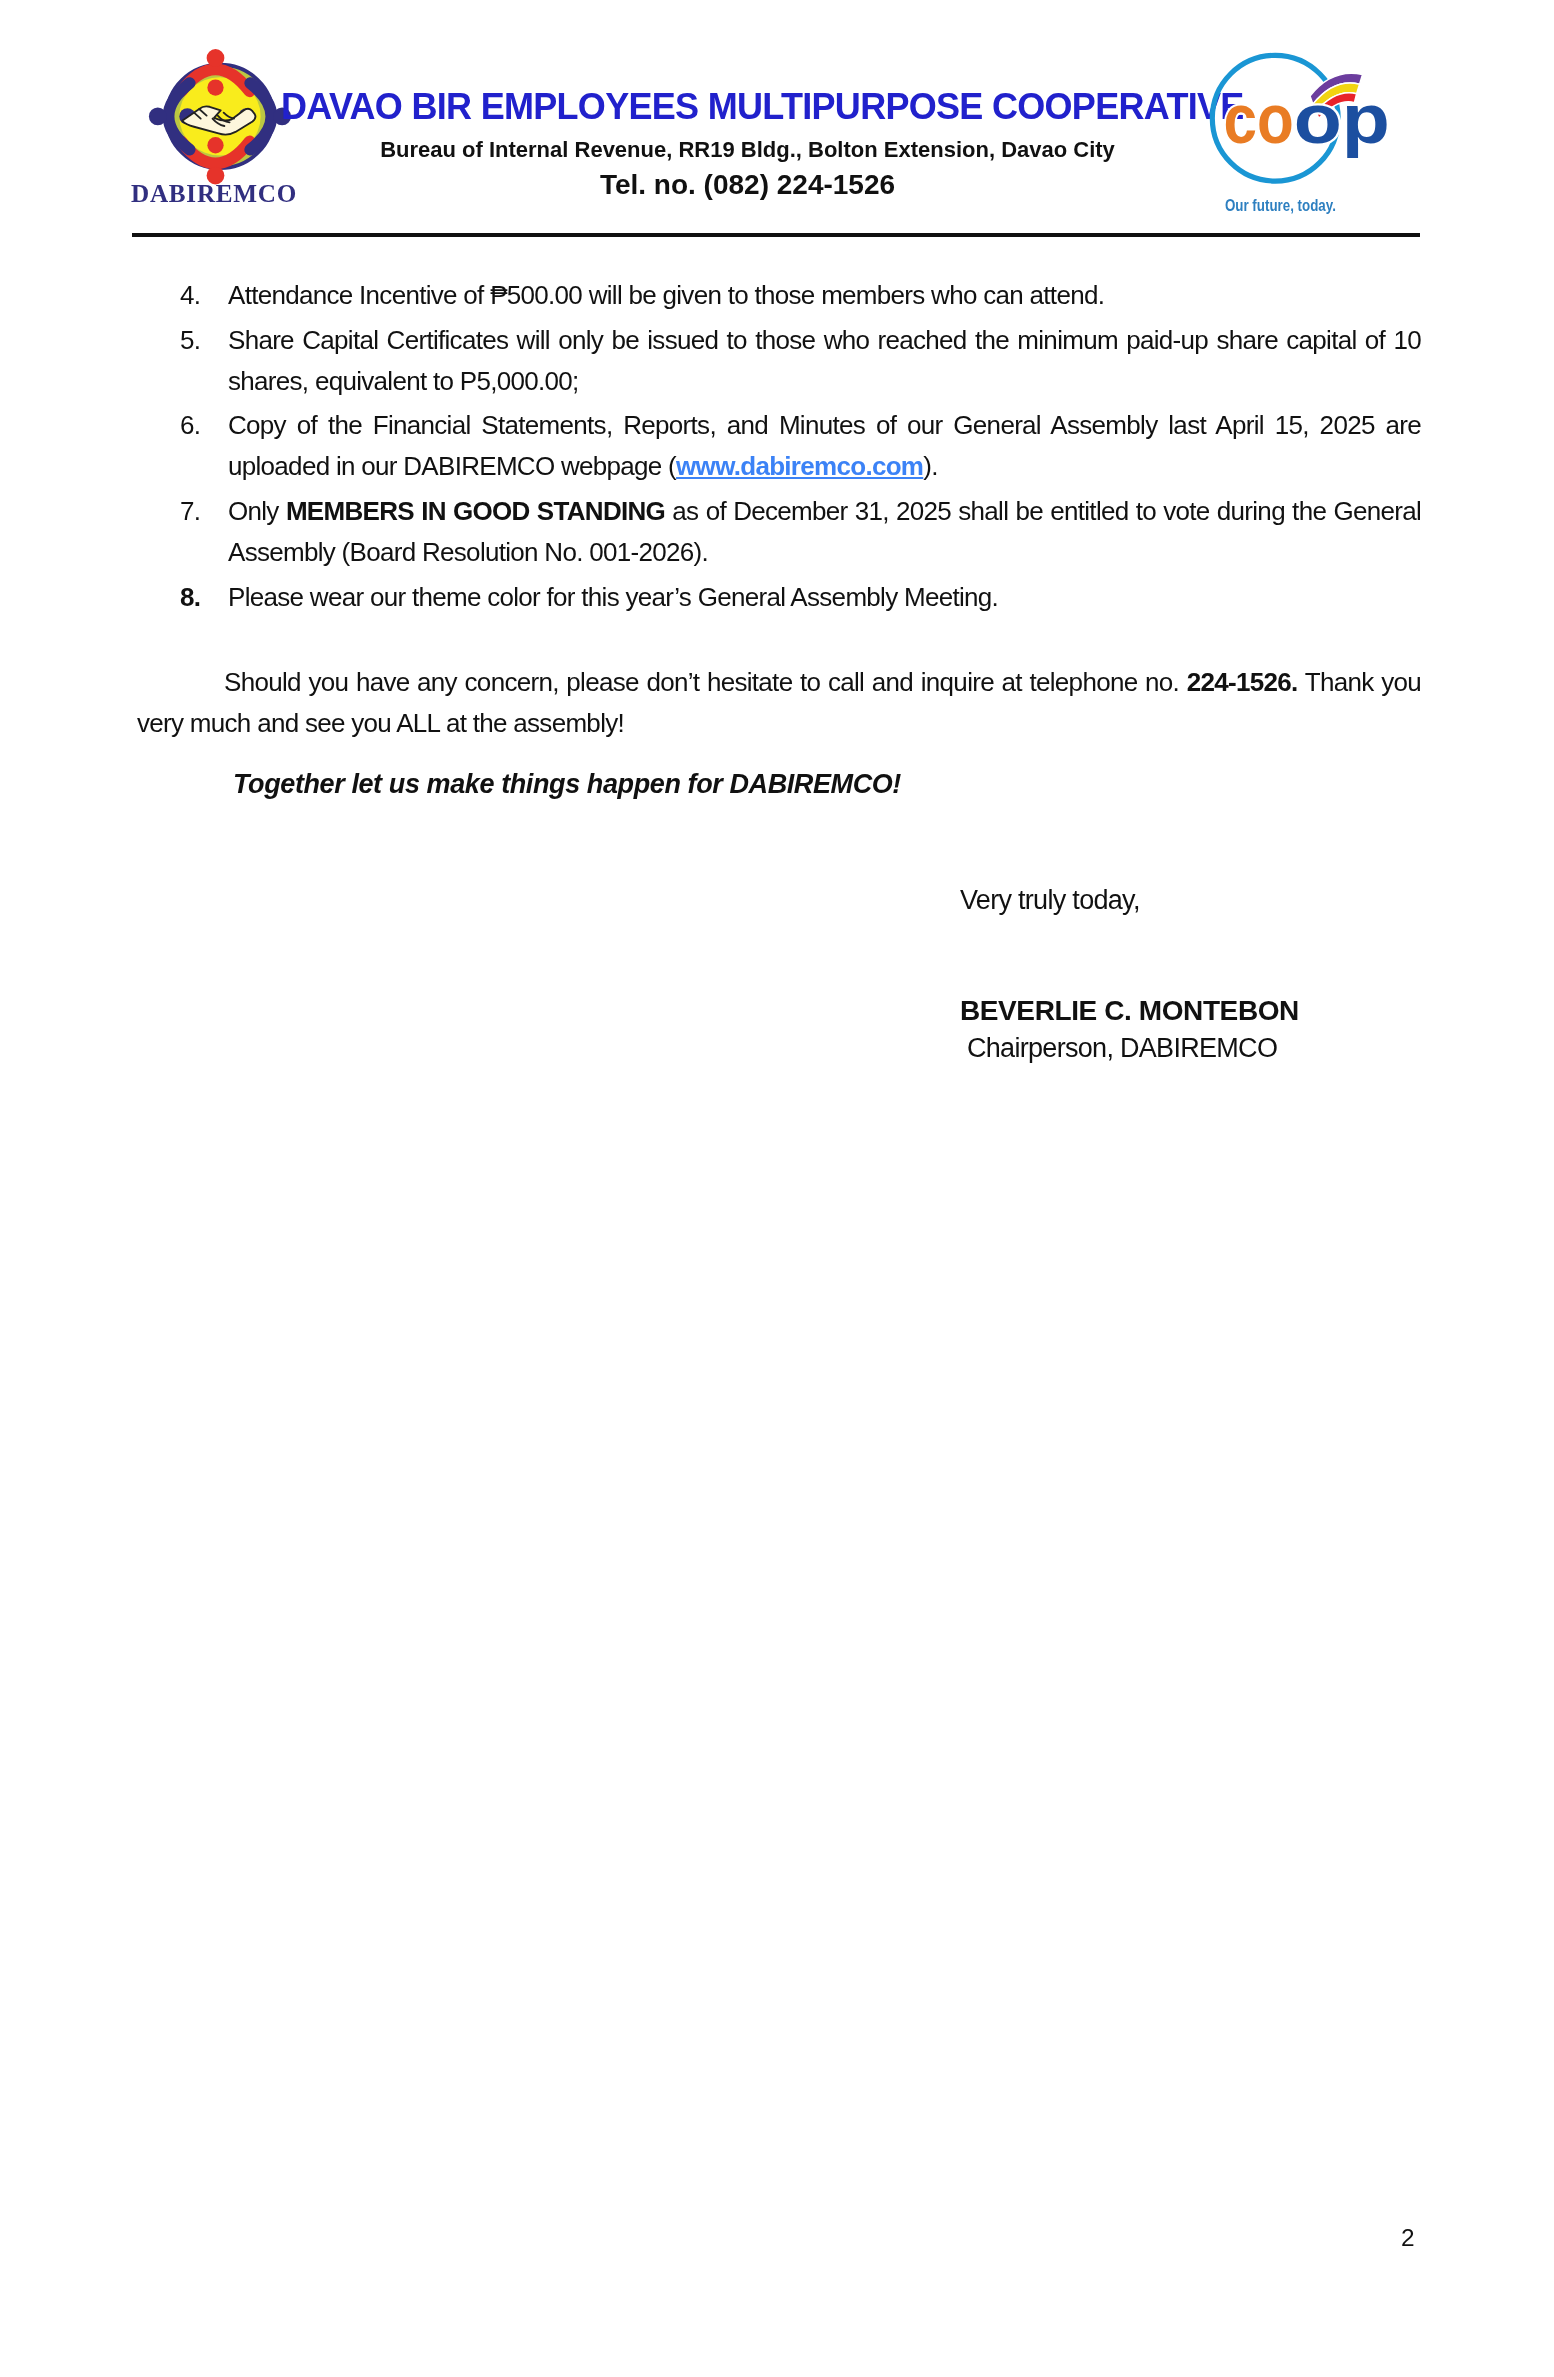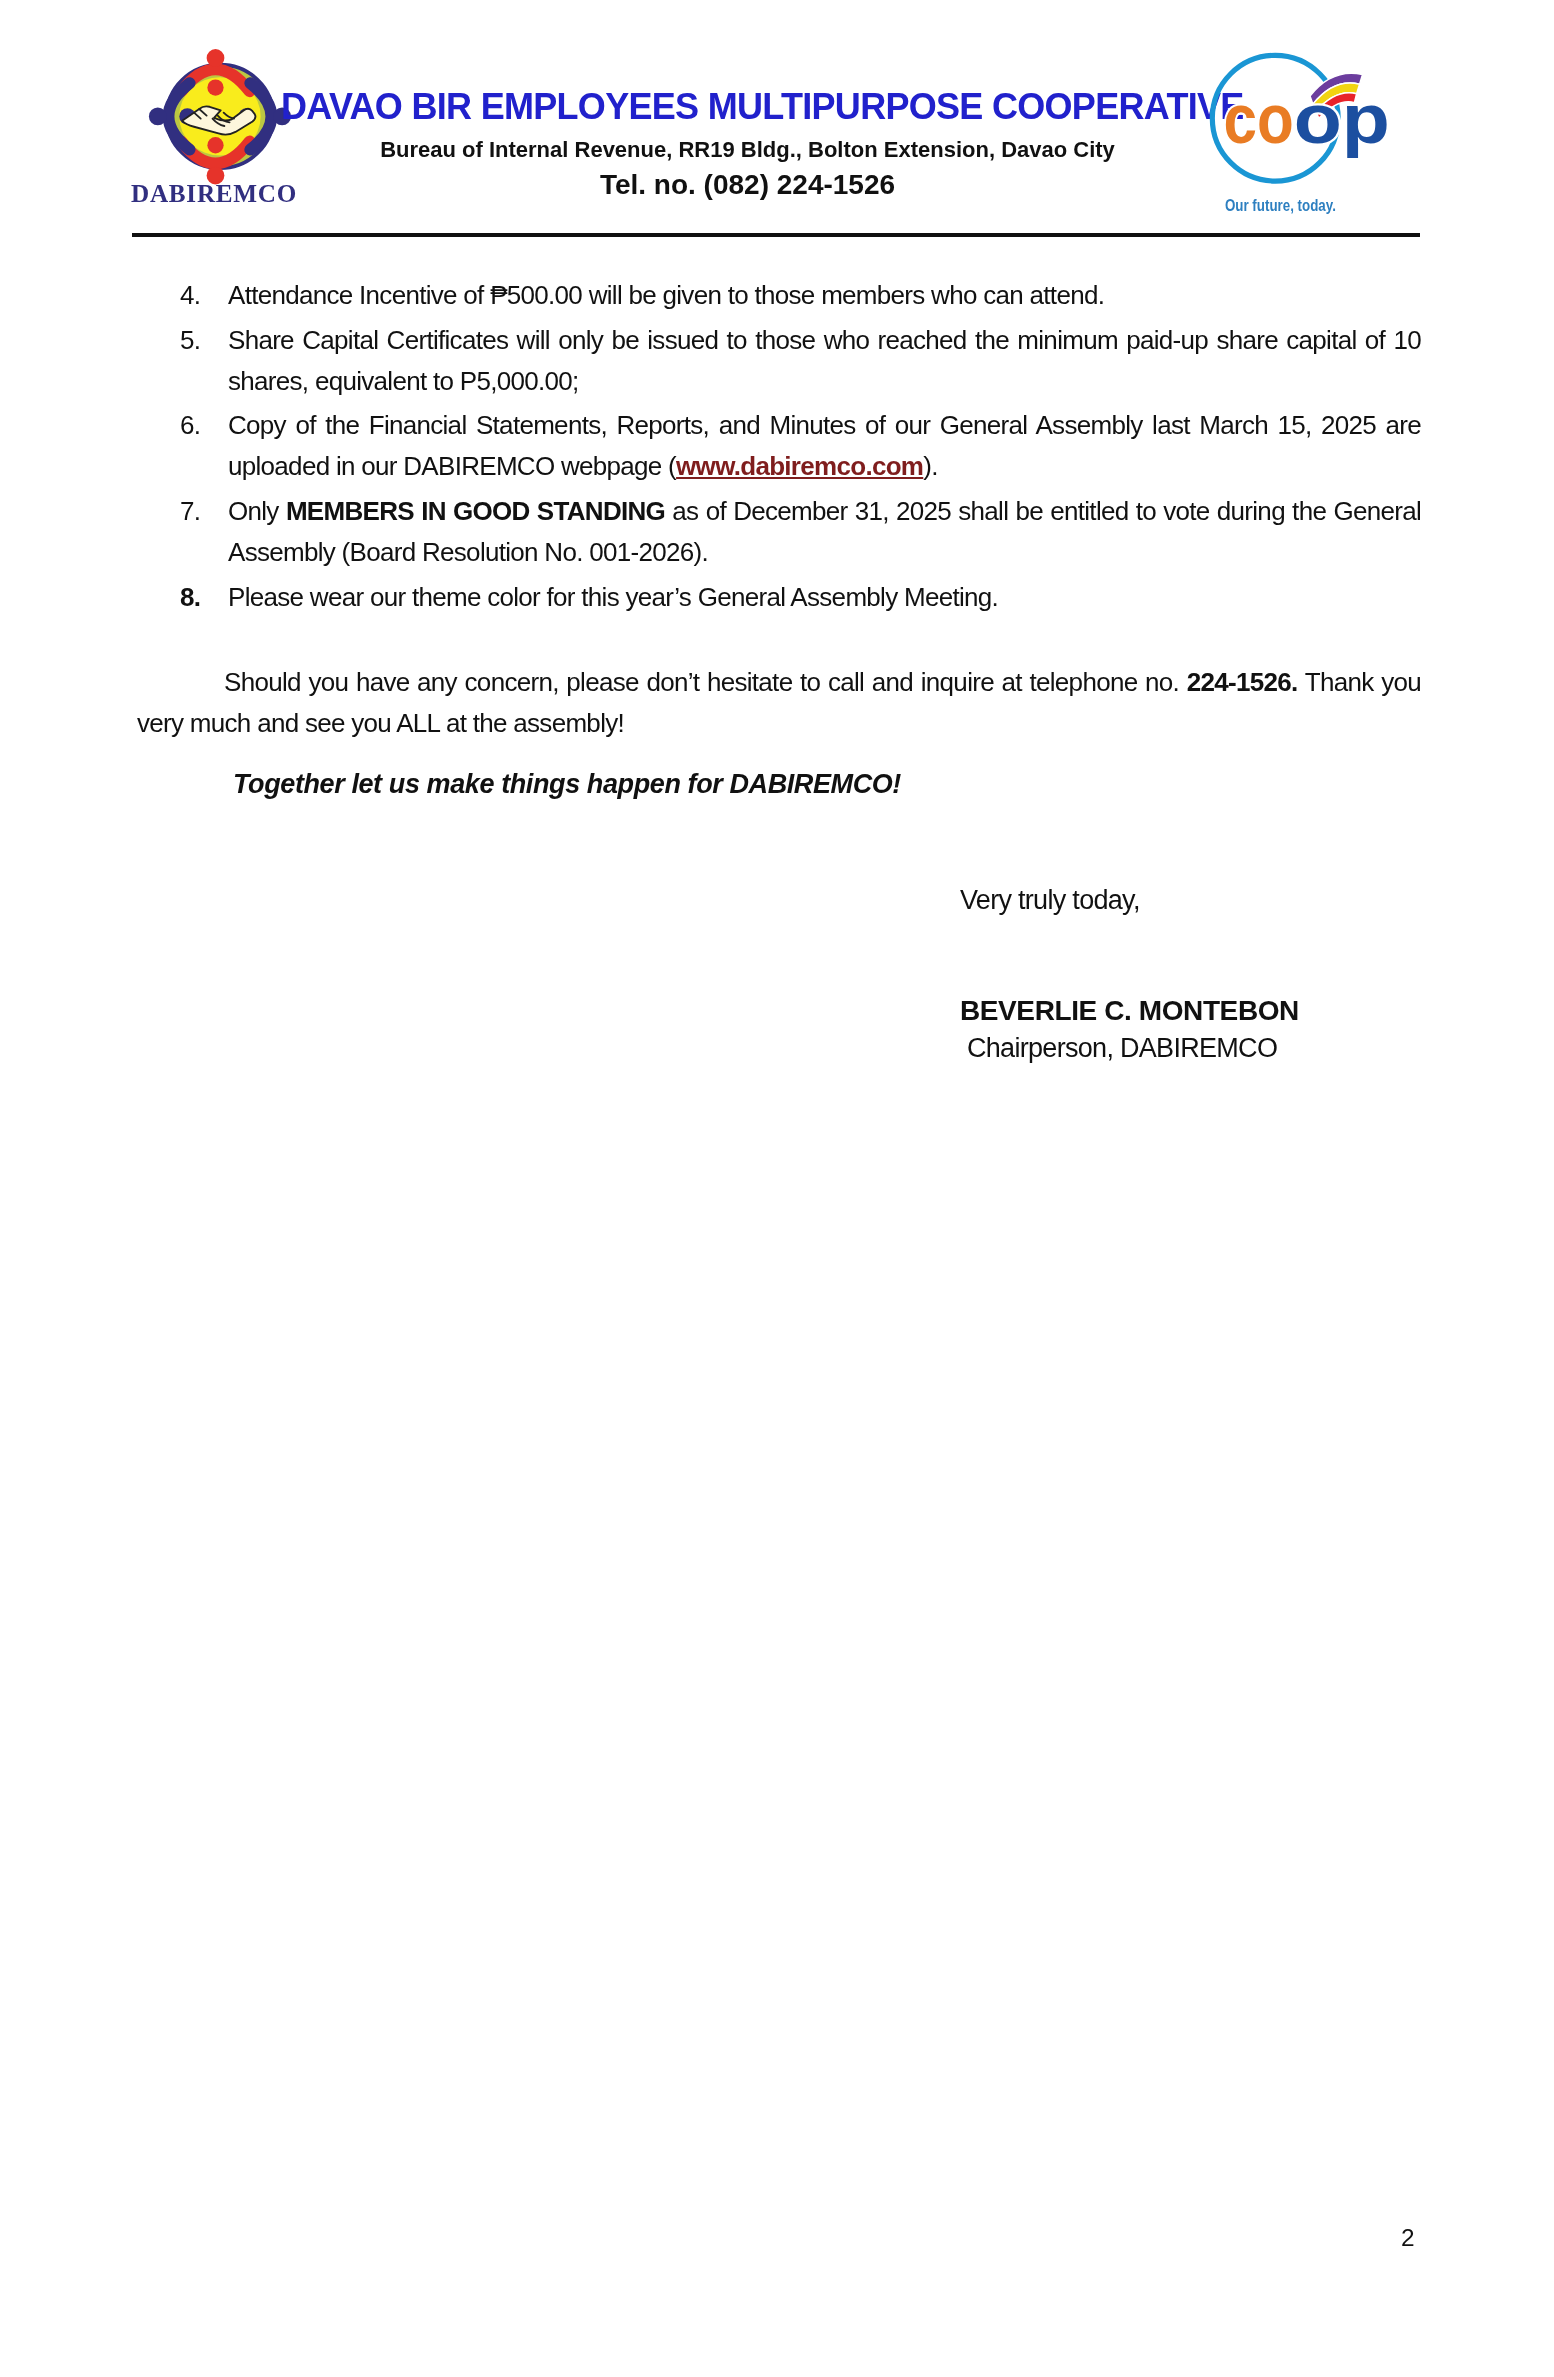--- a/index.html
+++ b/index.html
@@ -26,21 +26,21 @@
   
   .letter-body{
     position:absolute;left:137px;top:275px;width:1284px;
     font-size:26px;letter-spacing:-0.7px;line-height:41px;
   }
   .list-row{display:flex;margin-bottom:3.7px;}
   .list-num{flex:0 0 48px;margin-left:43px;}
   .list-num.bold{font-weight:bold;}
   .list-text{flex:1;text-align:justify;}
   .doc-link{
-    color:#7f1d1d;font-weight:bold;text-decoration:underline;cursor:pointer;
+    color:#3b82f6;font-weight:bold;text-decoration:underline;cursor:pointer;
   }
   .para{margin:44px 0 12px 0;text-indent:87px;text-align:justify;}
   .slogan{
     margin:20px 0 0 96px;font-weight:bold;font-style:italic;
     font-size:27px;letter-spacing:-0.4px;text-align:left;
   }
   
   .sig-valediction{position:absolute;left:960px;top:885px;font-size:27px;letter-spacing:-0.7px;}
   .sig-name{position:absolute;left:960px;top:995px;font-size:28px;font-weight:bold;letter-spacing:-0.4px;}
   .sig-title{position:absolute;left:967px;top:1033px;font-size:27px;letter-spacing:-0.7px;}
@@ -123,21 +123,21 @@
       <span class="list-text">Attendance Incentive of ₱500.00 will be given to those members who can attend.</span>
     </div>
 
     <div class="list-row">
       <span class="list-num">5.</span>
       <span class="list-text">Share Capital Certificates will only be issued to those who reached the minimum paid-up share capital of 10 shares, equivalent to P5,000.00;</span>
     </div>
 
     <div class="list-row">
       <span class="list-num">6.</span>
-      <span class="list-text"><span>Copy of the Financial Statements, Reports, and Minutes of our General Assembly last March 15, 2025 are uploaded in our DABIREMCO webpage (</span><a class="doc-link">www.dabiremco.com</a><span>).</span></span>
+      <span class="list-text"><span>Copy of the Financial Statements, Reports, and Minutes of our General Assembly last April 15, 2025 are uploaded in our DABIREMCO webpage (</span><a class="doc-link">www.dabiremco.com</a><span>).</span></span>
     </div>
 
     <div class="list-row">
       <span class="list-num">7.</span>
       <span class="list-text"><span>Only </span><strong>MEMBERS IN GOOD STANDING</strong><span> as of December 31, 2025 shall be entitled to vote during the General Assembly (Board Resolution No. 001-2026).</span></span>
     </div>
 
     <div class="list-row">
       <span class="list-num bold">8.</span>
       <span class="list-text">Please wear our theme color for this year’s General Assembly Meeting.</span>

